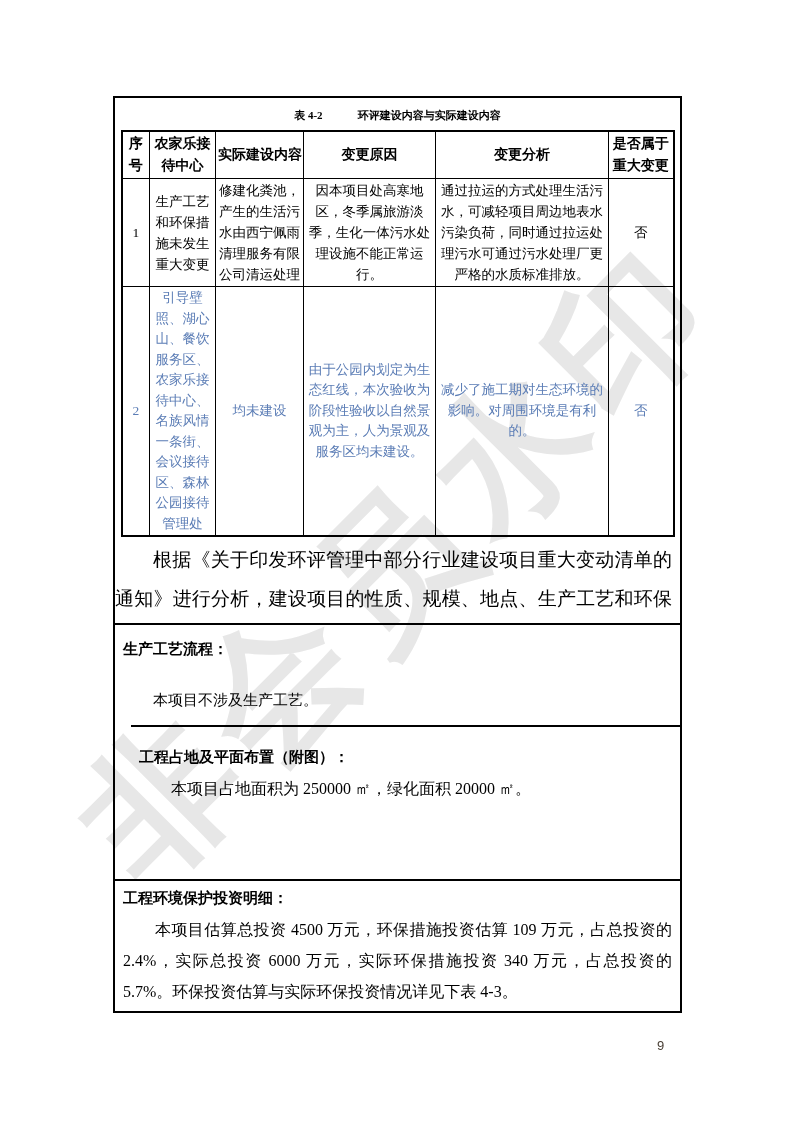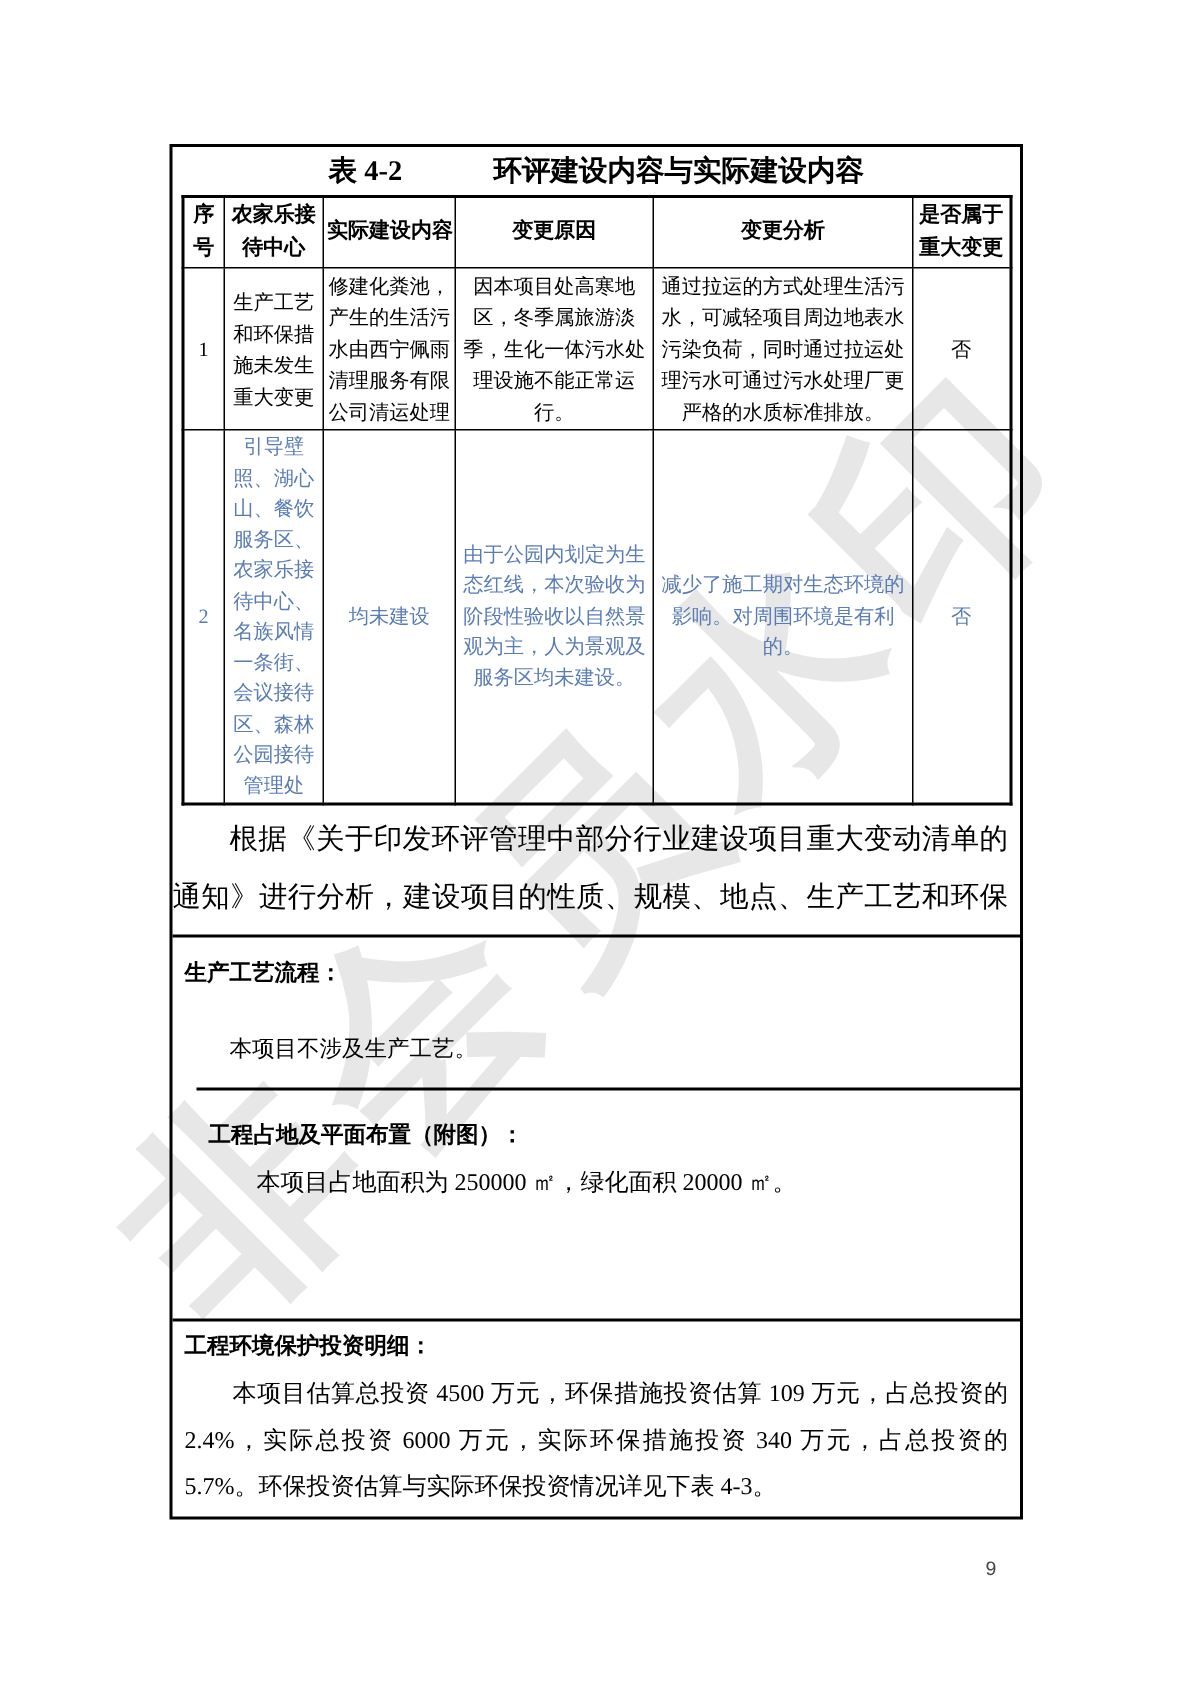--- a/index.html
+++ b/index.html
@@ -22,21 +22,21 @@
     border:2px solid #000;box-sizing:border-box;z-index:1;
     display:flex;flex-direction:column;background:transparent;
   }
   .sec{box-sizing:border-box;overflow:hidden;}
   .sec + .sec{border-top:2px solid #000;}
   .sec1{height:525px;}
   .sec2{height:102px;padding:12px 8px 0 8px;}
   .sec3{height:154px;padding:15px 18px 0 8px;margin-left:16px;}
   .sec4{flex:1;padding:2px 8px 0 8px;}
   
-  .caption{margin-top:7px;text-align:center;font-weight:bold;font-size:19px;line-height:20px;}
+  .caption{margin-top:7px;text-align:center;font-weight:bold;font-size:11px;line-height:20px;}
   .caption .cap-title{margin-left:3.2em;}
   table.chg{
     border-collapse:collapse;table-layout:fixed;width:552px;margin:5px auto 0;
     border:2px solid #000;
   }
   table.chg th,table.chg td{
     border:1px solid #000;text-align:center;vertical-align:middle;
     font-size:13.5px;line-height:21px;padding:1px 2px;box-sizing:border-box;
     word-break:break-all;
   }

